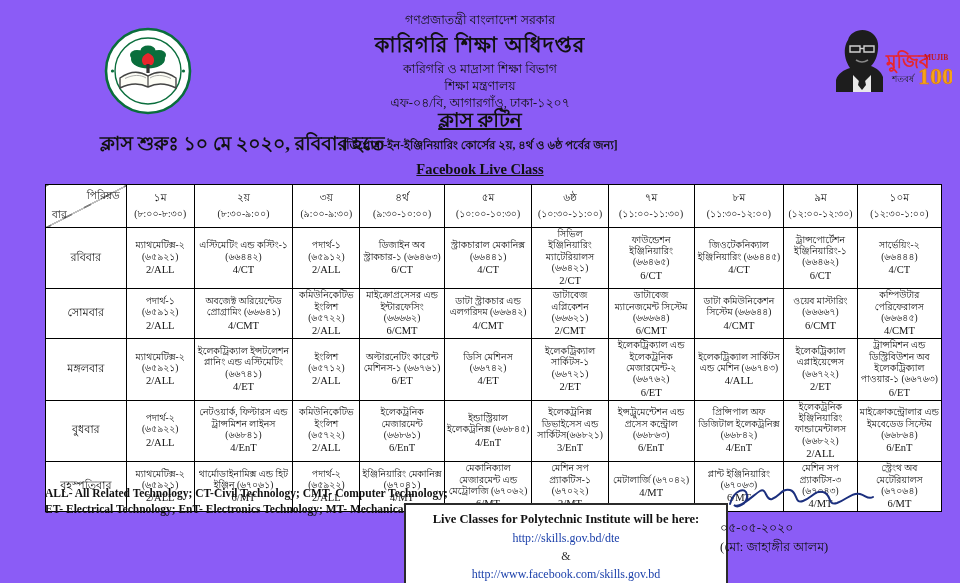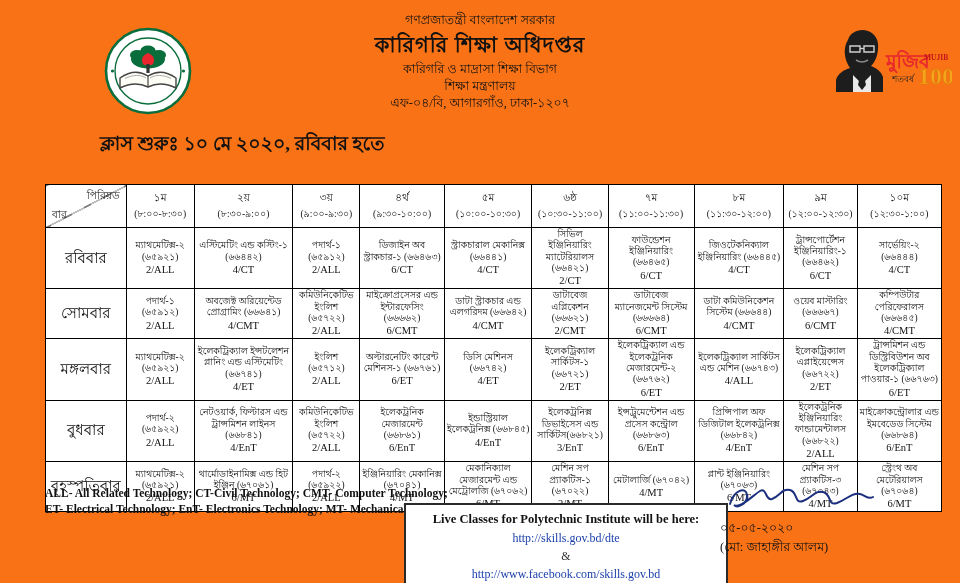--- a/index.html
+++ b/index.html
@@ -1,18 +1,18 @@
 <!DOCTYPE html>
 <html><head>
 <meta charset="utf-8">
 <style>
   html,body{margin:0;padding:0;background:#ffffff;}
   body{width:960px;height:583px;position:relative;overflow:hidden;
        font-family:"Liberation Serif","DejaVu Sans",serif;color:#111;}
-  .page{position:absolute;inset:0;background:#f97316;}
+  .page{position:absolute;inset:0;background:#8b5cf6;}
 
   
   .gov-block{position:absolute;top:12px;left:0;right:0;text-align:center;line-height:1.35;}
   .gov-l1{font-size:12.5px;}
   .gov-l2{font-size:21px;font-weight:bold;letter-spacing:1px;margin:2px 12px;}
   .gov-l3{font-size:12.5px;}
   .gov-l4{font-size:12.5px;}
   .gov-l5{font-size:12.5px;}
 
   .seal{position:absolute;left:103px;top:26px;width:90px;height:90px;}
@@ -31,21 +31,21 @@
                 table-layout:fixed;background:#fff;}
   table.routine th,table.routine td{border:1px solid #000;text-align:center;vertical-align:middle;
                 padding:1px 2px;font-weight:normal;}
   .corner{position:relative;height:40px;
           background:linear-gradient(to bottom right,transparent 49.6%,#000 49.6%,#000 50.45%,transparent 50.45%);}
   .corner .c-top{position:absolute;top:3px;right:6px;font-size:10.5px;}
   .corner .c-bottom{position:absolute;bottom:3px;left:6px;font-size:10.5px;}
   .period-th{height:40px;}
   .p-label{font-size:10.5px;}
   .p-time{font-size:9.5px;margin-top:0;}
-  .day-th{font-size:15px;}
+  .day-th{font-size:11px;}
   tbody tr{height:50px;}
   .subj{font-size:9.3px;line-height:1.22;}
   .grp{font-size:10.5px;line-height:1.15;margin-top:1px;font-family:"Liberation Serif",serif;}
 
   
   .legend{position:absolute;left:45px;top:486px;font-size:11.5px;font-weight:bold;line-height:1.35;
           font-family:"Liberation Serif",serif;}
   .live-box{position:absolute;left:404px;top:503px;width:312px;border:2px solid #2b2b2b;
             text-align:center;padding:5px 4px 7px;line-height:1.5;background:#fff;}
   .live-title{font-size:12.5px;font-weight:bold;}
@@ -97,20 +97,25 @@
       <path d="M27,49 L36,58 L45,49 L45,66 L27,66 Z" fill="#e9e9e9"></path>
       <path d="M34,50 l4,0 2,9 -4,5 -4,-5 z" fill="#1d1d1d"></path>
       <text x="60" y="42" fill="#e8262d" font-size="19" font-weight="bold">মুজিব</text>
       <text x="98" y="34" fill="#c4161c" font-size="7.5" font-weight="bold">MUJIB</text>
       <text x="66" y="56" fill="#222" font-size="9">শতবর্ষ</text>
       <text x="92" y="58" fill="#f5a31a" font-size="24" font-weight="bold" stroke="#d97c0a" stroke-width="0.6">100</text>
     </svg>
   </div>
 
   <div class="start-date">ক্লাস শুরুঃ ১০ মে ২০২০, রবিবার হতে</div>
+  <div class="center-titles">
+    <div class="routine-title">ক্লাস রুটিন</div>
+    <div class="routine-sub">[ডিপ্লোমা-ইন-ইঞ্জিনিয়ারিং কোর্সের ২য়, ৪র্থ ও ৬ষ্ঠ পর্বের জন্য]</div>
+    <div class="fb-live">Facebook Live Class</div>
+  </div>
 
   <table class="routine">
     <colgroup>
       <col style="width:9.0%">
         <col style="width:7.6%">
         <col style="width:11.0%">
         <col style="width:7.5%">
       <col style="width:9.4%">
         <col style="width:9.8%">
         <col style="width:8.5%">

